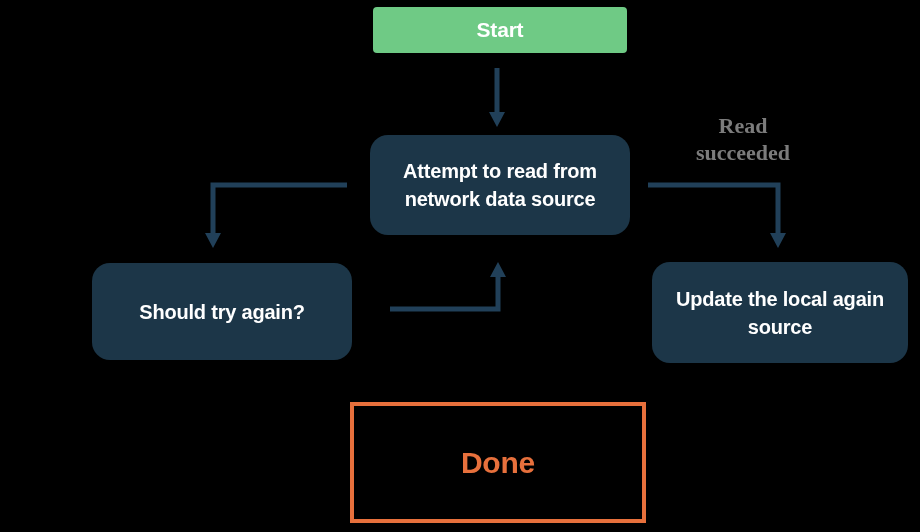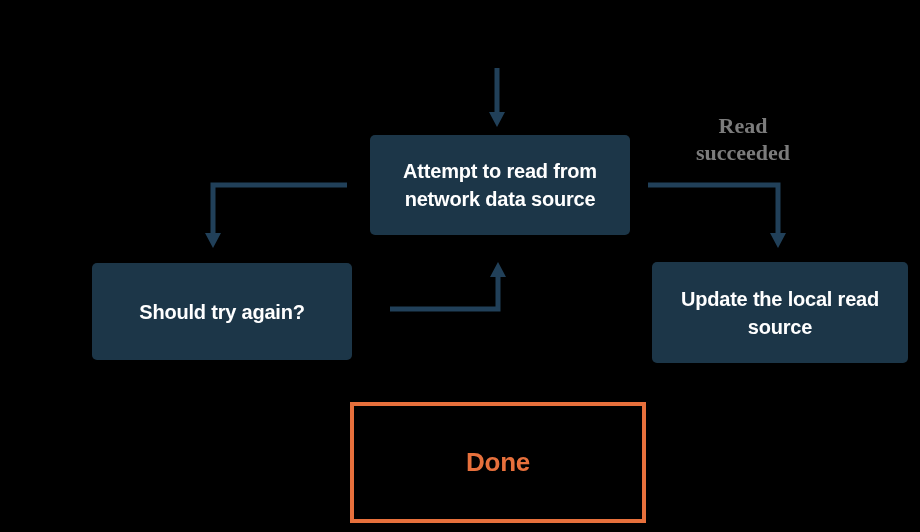--- a/index.html
+++ b/index.html
@@ -43,33 +43,33 @@
     letter-spacing: -0.2px;
   }
   .node-start {
     left: 373px; top: 7px; width: 254px; height: 46px;
     background: var(--start-fill);
     border-radius: 4px;
     font-size: 21px;
   }
   .node-navy {
     background: var(--node-fill);
-    border-radius: 5px;
+    border-radius: 18px;
     font-size: 20px;
     line-height: 28px;
   }
   .node-attempt { left: 370px; top: 135px; width: 260px; height: 100px; }
   .node-should-try { left: 92px; top: 263px; width: 260px; height: 97px; }
   .node-update-local { left: 652px; top: 262px; width: 256px; height: 101px; }
   .node-done {
     left: 350px; top: 402px; width: 296px; height: 121px;
     background: transparent;
     border: 4px solid var(--done-accent);
     color: var(--done-accent);
-    font-size: 26px;
+    font-size: 30px;
   }
   .edge-label {
     position: absolute;
     color: var(--edge-label);
     font-weight: bold;
     text-align: center;
     line-height: 27px;
     font-size: 22px;
   }
   .label-read-failed { left: 209px; top: 112px; width: 116px; }
@@ -94,32 +94,35 @@
     <g>
       <polyline class="edge-line" points="648,185 778,185 778,235"></polyline>
       <polygon class="edge-head" points="770,233 786,233 778,248"></polygon>
     </g>
     <g>
       <polyline class="edge-line" points="390,309 498,309 498,276"></polyline>
       <polygon class="edge-head" points="490,277 506,277 498,262"></polygon>
     </g>
   </svg>
 
+  <div class="node node-start">
+    <span>Start</span>
+  </div>
 
   <div class="node node-navy node-attempt">
     <span>Attempt to read from
 network data source</span>
   </div>
 
   <div class="node node-navy node-should-try">
     <span>Should try again?</span>
   </div>
 
   <div class="node node-navy node-update-local">
-    <span>Update the local read
+    <span>Update the local again
 source</span>
   </div>
 
   <div class="node node-done">
     <span>Done</span>
   </div>
 
   <div class="edge-label label-read-succeeded">Read succeeded</div>
 
 </div>

